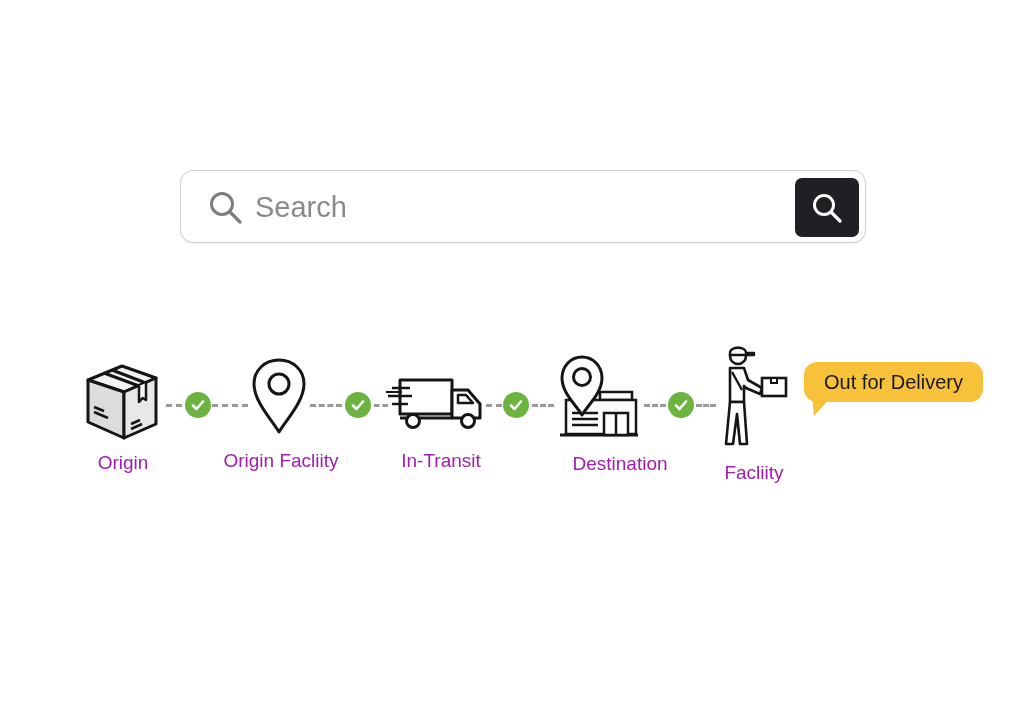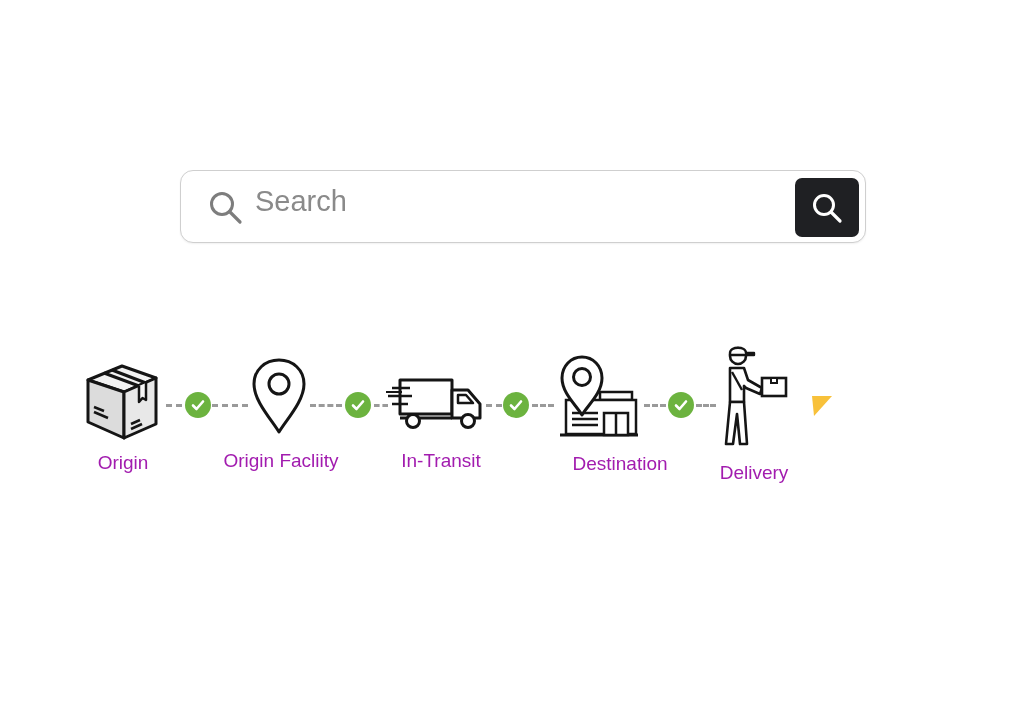--- a/index.html
+++ b/index.html
@@ -7,21 +7,21 @@
     width:1024px; height:717px; background:#ffffff; position:relative; overflow:hidden;
     font-family:"Liberation Sans", "DejaVu Sans", sans-serif; color:#1a1a1a;
   }
   .search-bar {
     position:absolute; left:180px; top:170px; width:686px; height:73px;
     border:1.5px solid #cfcfcf; border-radius:13px; background:#fff;
     box-shadow:0 1px 2px rgba(0,0,0,0.06); box-sizing:border-box;
   }
   .search-bar .lead-icon { position:absolute; left:27px; top:19px; width:36px; height:36px; }
   .search-bar .input {
-    position:absolute; left:74px; top:8px; width:520px; height:44px;
+    position:absolute; left:74px; top:14px; width:520px; height:44px;
     border:none; outline:none; background:transparent;
     font-family:"Liberation Sans", sans-serif; font-size:29px; color:#888;
     padding:0; line-height:44px;
   }
   .search-bar .input::placeholder { color:#8a8a8a; }
   .search-btn {
     position:absolute; left:614px; top:7px; width:64px; height:59px;
     background:#1f2023; border-radius:7px; border:none; cursor:pointer;
     display:flex; align-items:center; justify-content:center; padding:0;
   }
@@ -154,19 +154,22 @@
   <div>
     <svg class="step-icon" style="left:720px; top:342px;" width="72" height="106" viewBox="0 0 72 106">
       <circle cx="18" cy="14" r="8" fill="#fff" stroke="#151515" stroke-width="2.6"></circle>
       <path d="M10,11 C10,4 26,4 26,11 L34,11 L34,13 L10,13 Z" fill="#fff" stroke="#151515" stroke-width="2.4" stroke-linejoin="round"></path>
       <path d="M10,26 L24,26 L28,38 L42,46 L40,52 L26,46 L24,44 L24,60 L10,60 Z" fill="#fff" stroke="#151515" stroke-width="2.6" stroke-linejoin="round"></path>
       <path d="M10,60 L6,102 L13,102 L17,72 L20,102 L27,102 L24,60 Z" fill="#fff" stroke="#151515" stroke-width="2.6" stroke-linejoin="round"></path>
       <rect x="42" y="36" width="24" height="18" fill="#fff" stroke="#151515" stroke-width="2.6"></rect>
       <rect x="51" y="36" width="6" height="5" fill="#fff" stroke="#151515" stroke-width="2"></rect>
       <line x1="12" y1="30" x2="22" y2="48" stroke="#151515" stroke-width="2.4"></line>
     </svg>
-    <span class="step-label" style="left:754px; top:462px;">Delivery</span>
+    <span class="step-label" style="left:754px; top:462px;">Facliity</span>
   </div>
 
   <svg class="bubble-tail" viewBox="0 0 22 20">
     <polygon points="2,0 22,0 4,20" fill="#f8c13a"></polygon>
   </svg>
+  <div class="bubble">
+    <span>Out for Delivery</span>
+  </div>
 </div>
 
 </body></html>

